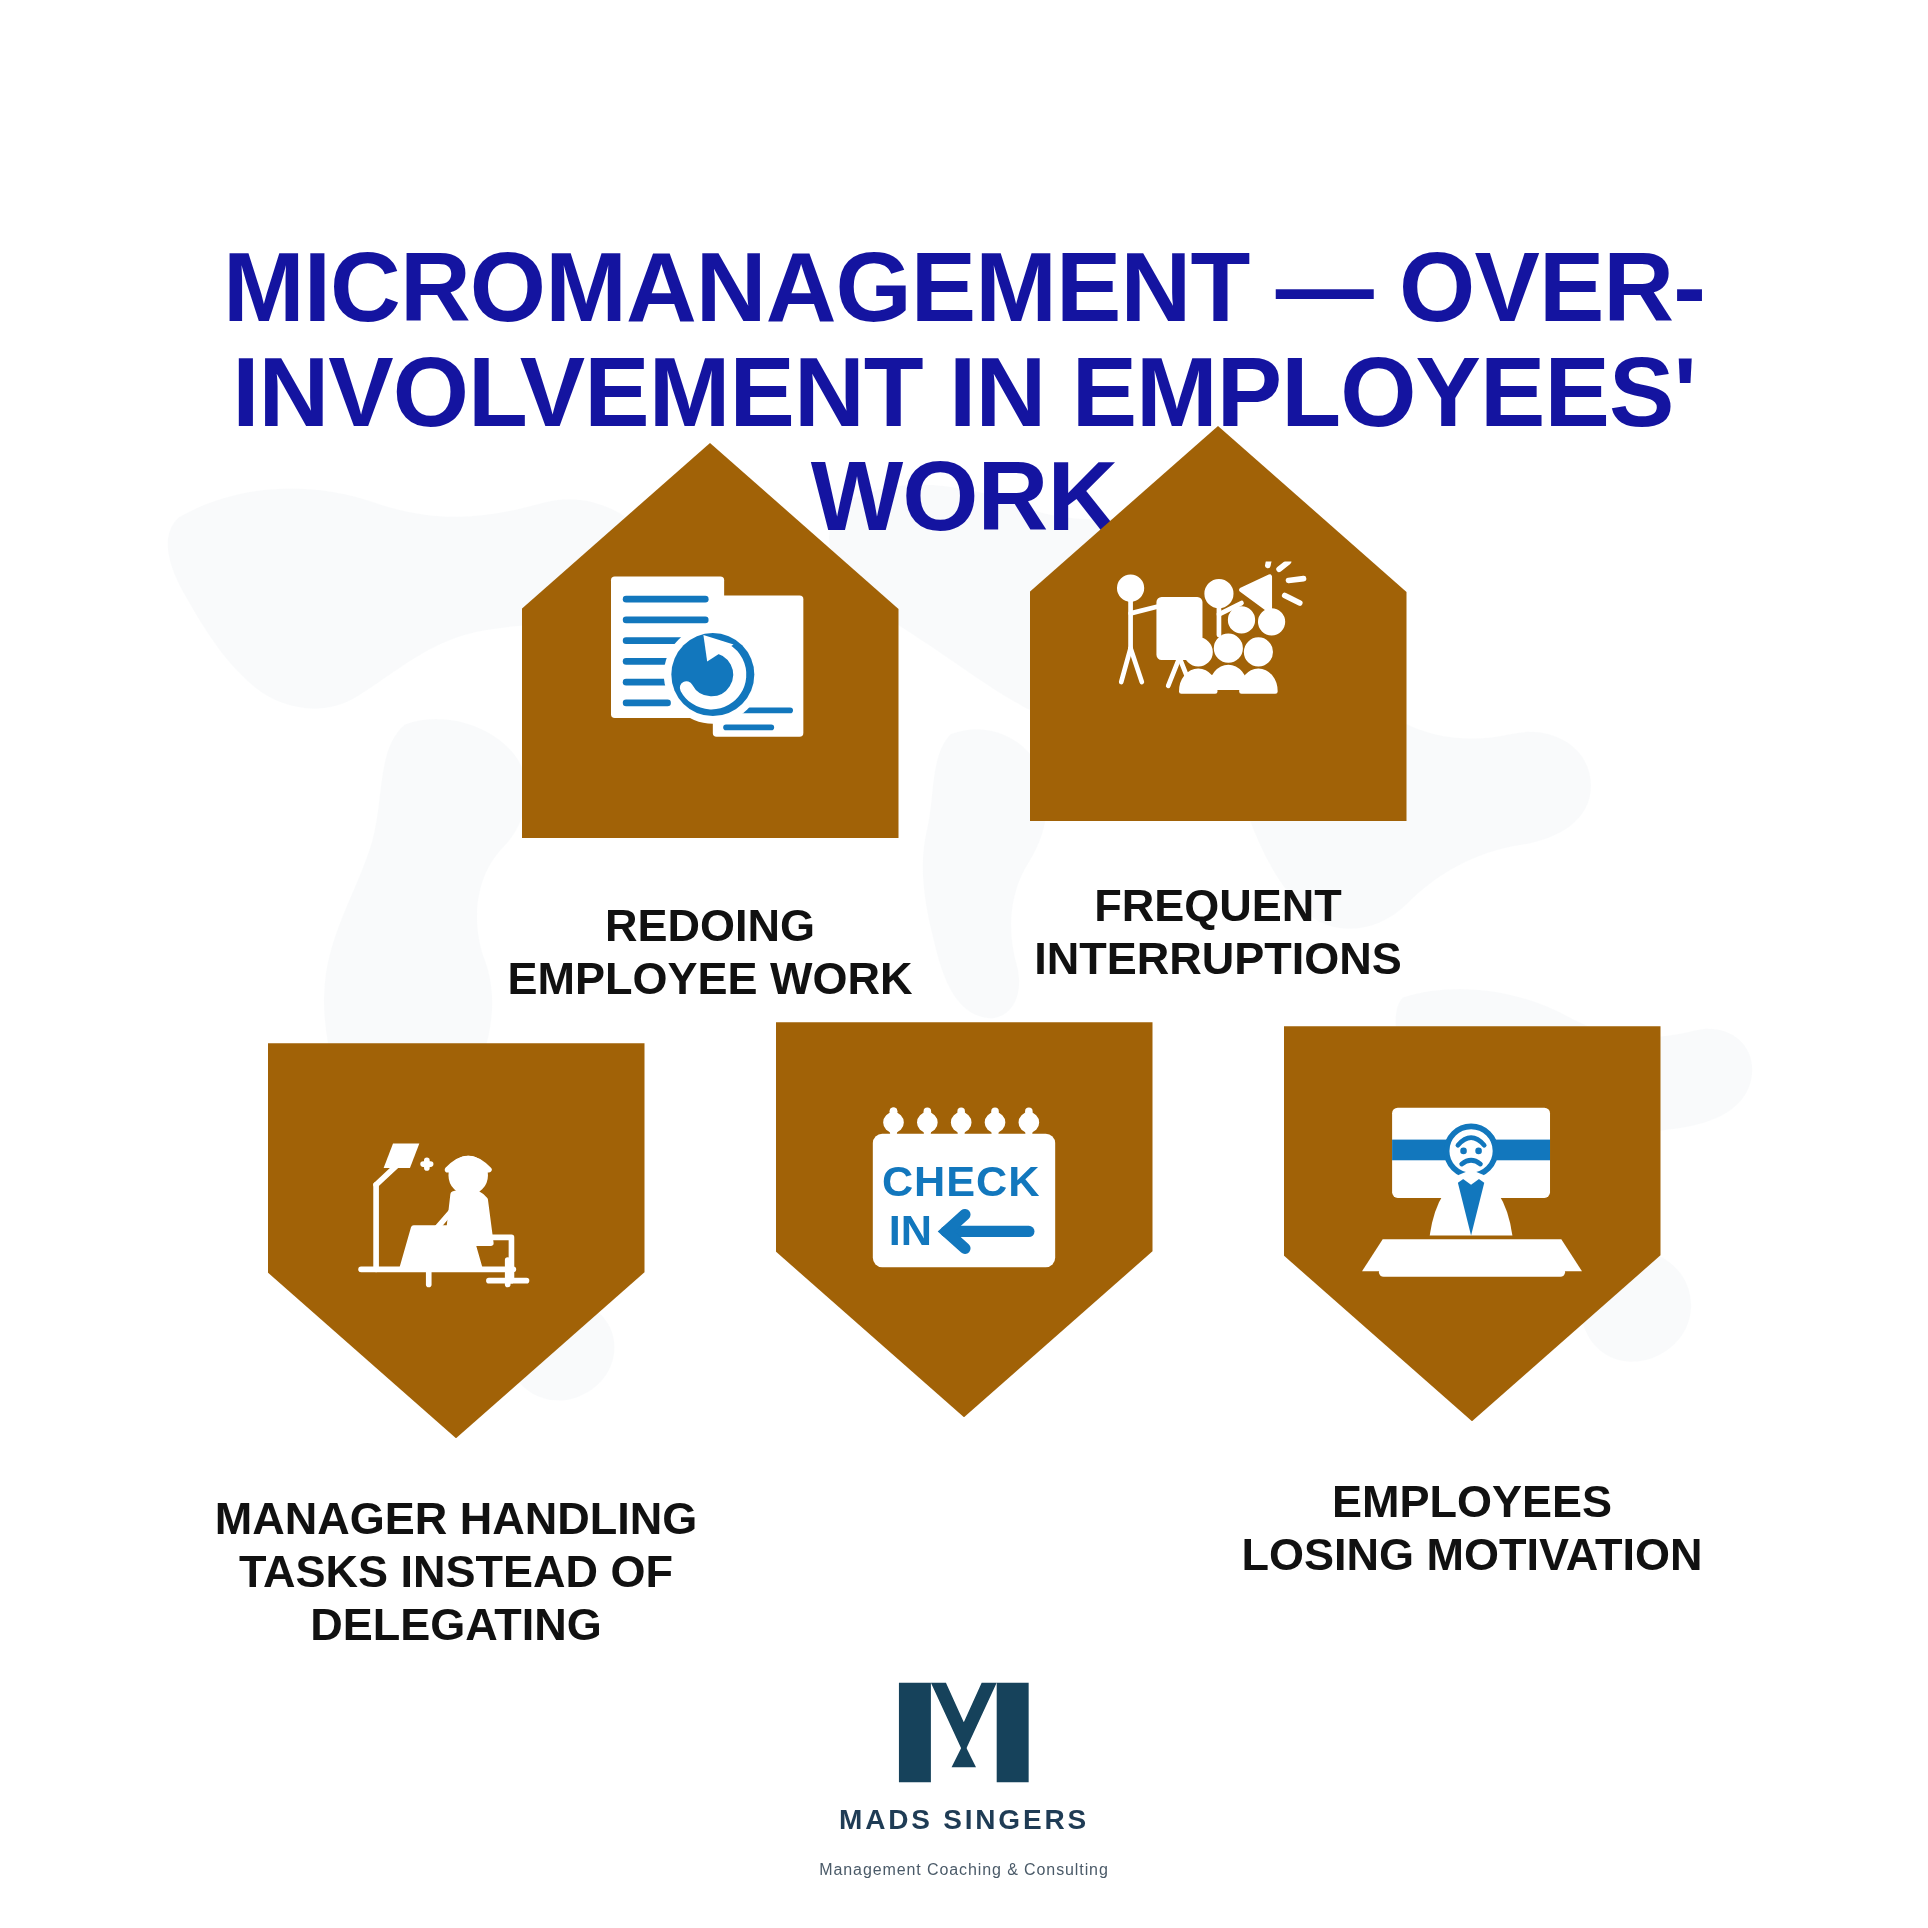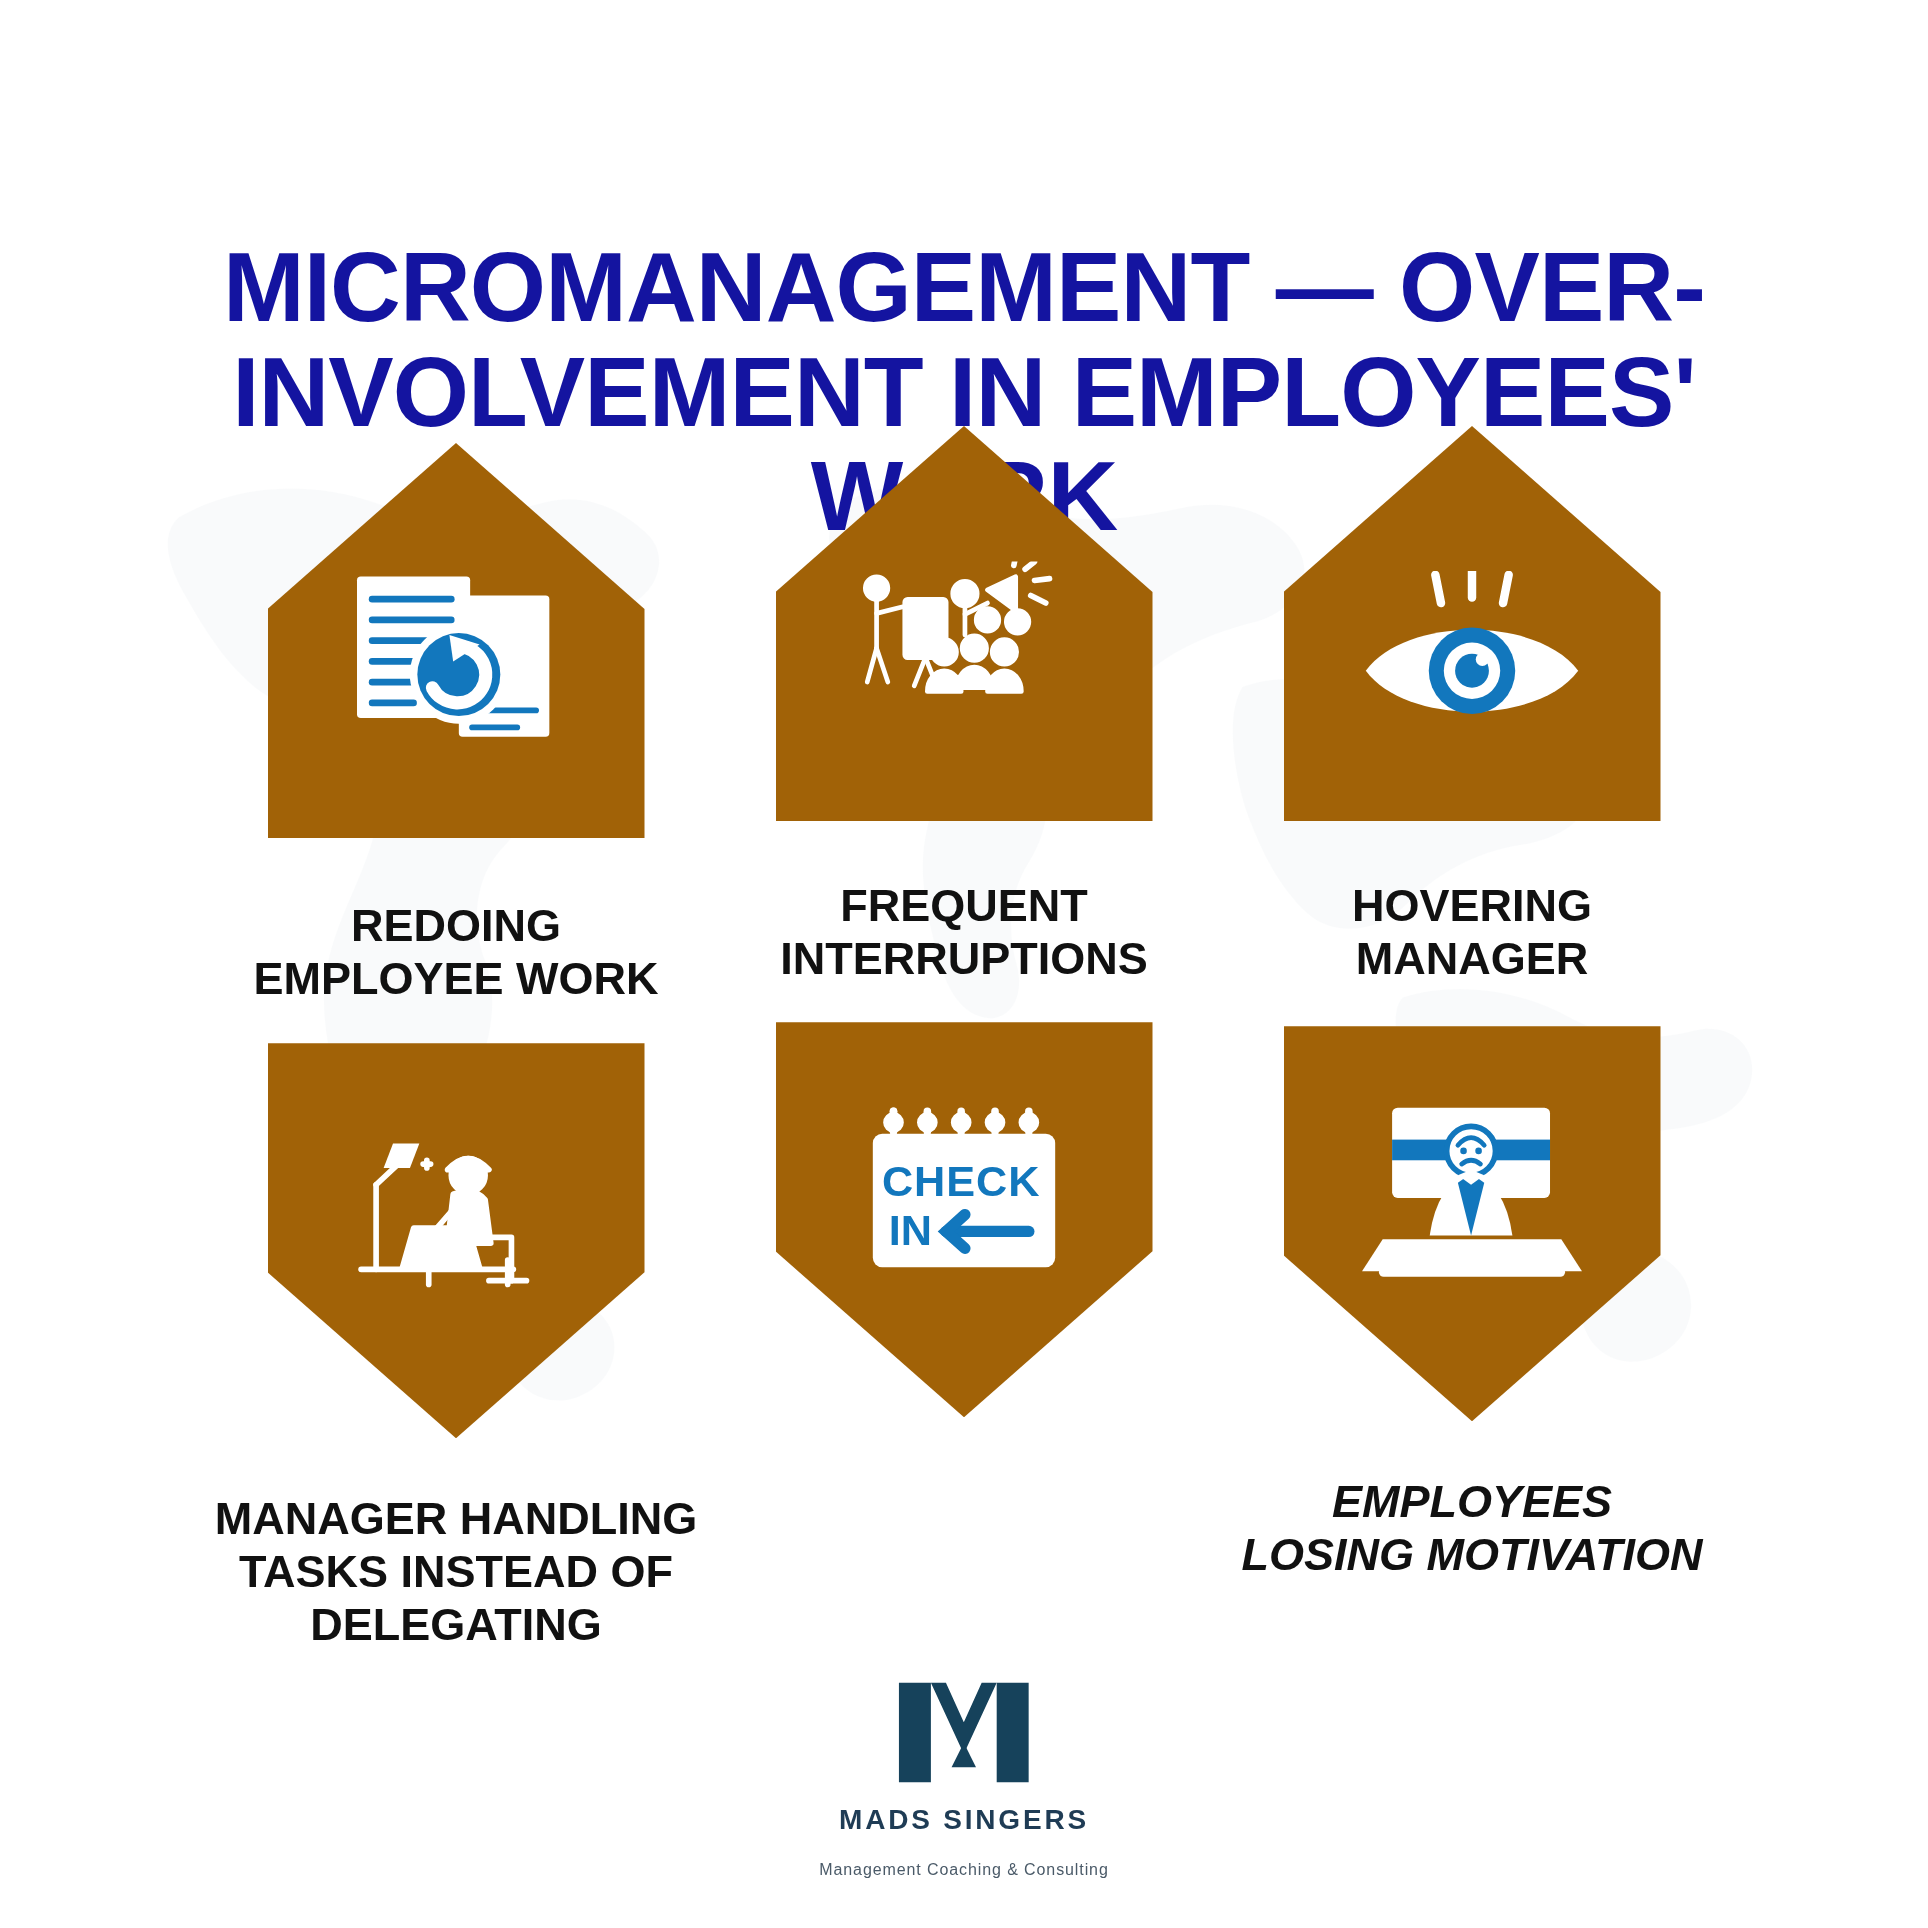--- a/index.html
+++ b/index.html
@@ -108,21 +108,21 @@
   .cell-1 .badge  { margin-top: -17px; }
   .cell-1 .caption{ margin-top: 38px; }
   .cell-2 .badge  { margin-top: -17px; }
   .cell-2 .caption{ margin-top: 38px; }
 
   .row2 { margin-top: 38px; }
   .cell-3 .caption { margin-top: 34px; }
   .cell-4 .badge { margin-top: -21px; }
   .cell-4 .caption { margin-top: 38px; }
   .cell-5 .badge { margin-top: -17px; }
-  .cell-5 .caption { margin-top: 34px; font-style: italic; }
+  .cell-5 .caption { margin-top: 34px; }
 
   
   #footer {
     position: absolute;
     left: 50%;
     bottom: 49px;
     transform: translateX(-50%);
     text-align: center;
   }
   #footer .brand {
@@ -226,38 +226,20 @@
               <line x1="200" y1="20" x2="216" y2="18"></line>
               <line x1="196" y1="36" x2="212" y2="44"></line>
               <line x1="178" y1="4" x2="180" y2="-6"></line>
             </g>
           </svg>
         </div>
         <div class="caption">FREQUENT
 INTERRUPTIONS</div>
       </div>
 
-      <div class="cell cell-2">
-        <div class="badge up">
-          <svg width="235" height="160" viewBox="0 0 250 170">
-            <g stroke="#ffffff" stroke-width="9" stroke-linecap="round">
-              <line x1="92" y1="34" x2="86" y2="4"></line>
-              <line x1="125" y1="28" x2="125" y2="0"></line>
-              <line x1="158" y1="34" x2="164" y2="4"></line>
-            </g>
-            <path d="M12 106 C55 48 195 48 238 106 C195 164 55 164 12 106 Z" fill="#ffffff"></path>
-            <circle cx="125" cy="106" r="46" fill="#1277bd"></circle>
-            <circle cx="125" cy="106" r="30" fill="#ffffff"></circle>
-            <circle cx="125" cy="106" r="18" fill="#1277bd"></circle>
-            <circle cx="136" cy="94" r="7" fill="#ffffff"></circle>
-          </svg>
-        </div>
-        <div class="caption">HOVERING
-MANAGER</div>
-      </div>
 
     </div>
 
     <div class="row row2">
 
       <div class="cell cell-3">
         <div class="badge down">
           <svg width="217" height="188" viewBox="0 0 230 200">
             <g stroke="#ffffff" stroke-width="6" fill="none" stroke-linecap="round" stroke-linejoin="round">
 

